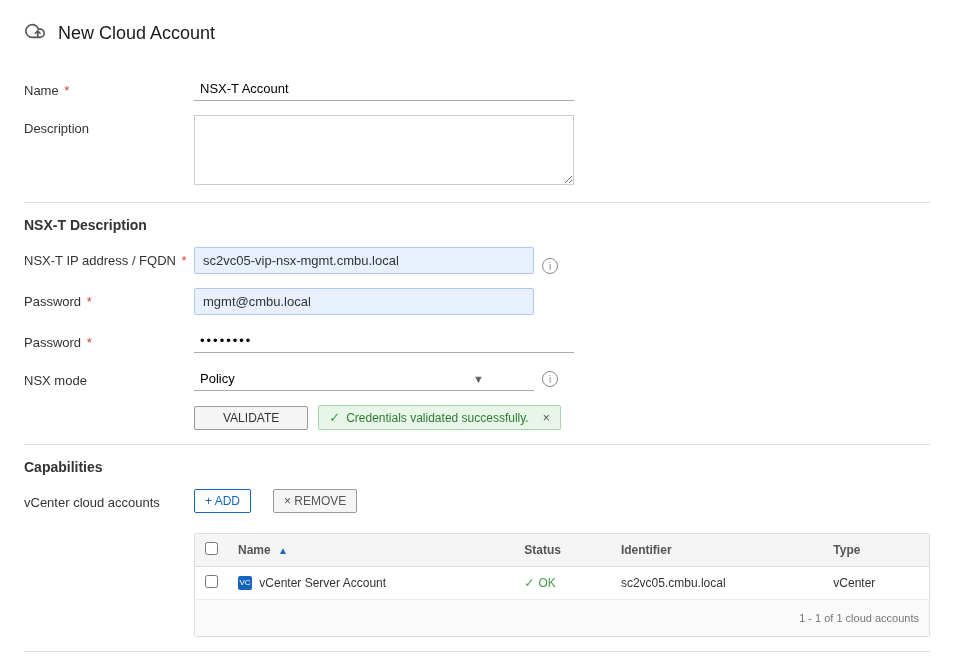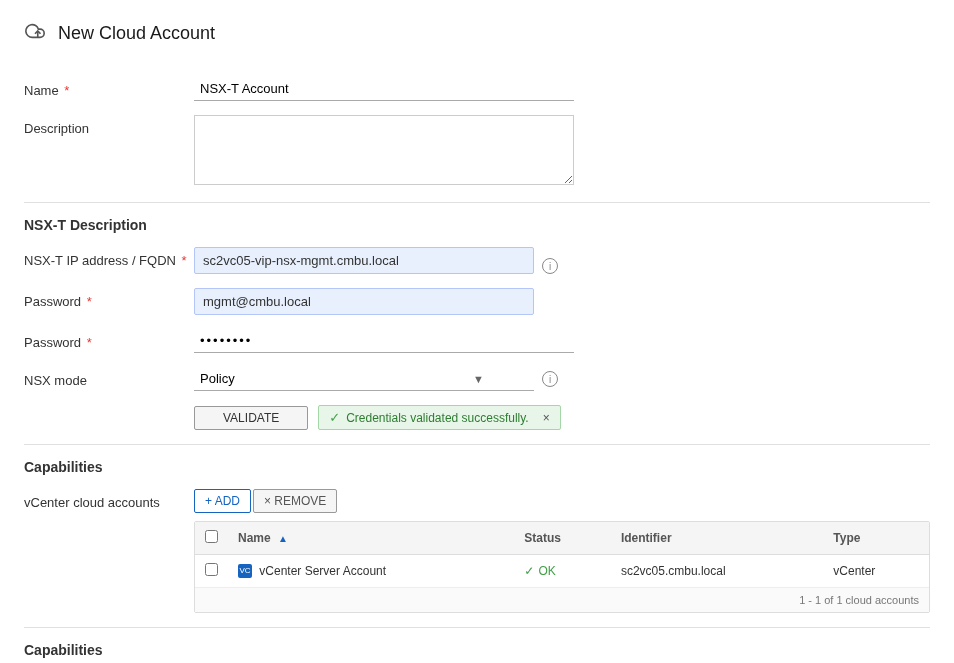--- a/index.html
+++ b/index.html
@@ -168,22 +168,22 @@
       min-width: 170px;
       font-size: 13px;
       color: #333;
       padding-top: 6px;
     }
     .associations-content {
       flex: 1;
     }
     .assoc-buttons {
       display: flex;
-      gap: 2px;
-      margin-bottom: 8px;
+      gap: 22px;
+      margin-bottom: 20px;
     }
     .btn-add {
       border: 1px solid #1565c0;
       background: #fff;
       color: #1565c0;
       padding: 4px 10px;
       font-size: 12px;
       cursor: pointer;
       border-radius: 2px;
       display: flex;
@@ -251,21 +251,21 @@
       border-radius: 2px;
       margin-right: 4px;
       font-size: 8px;
       color: #fff;
       text-align: center;
       line-height: 14px;
       vertical-align: middle;
     }
     .row-count {
       text-align: right;
-      padding: 6px 10px;
+      padding: 12px 10px;
       font-size: 11px;
       color: #777;
       background: #fafafa;
       border-top: 1px solid #eee;
     }
     .checkbox-cell input[type="checkbox"] {
       cursor: pointer;
     }
     .divider {
       border: none;

